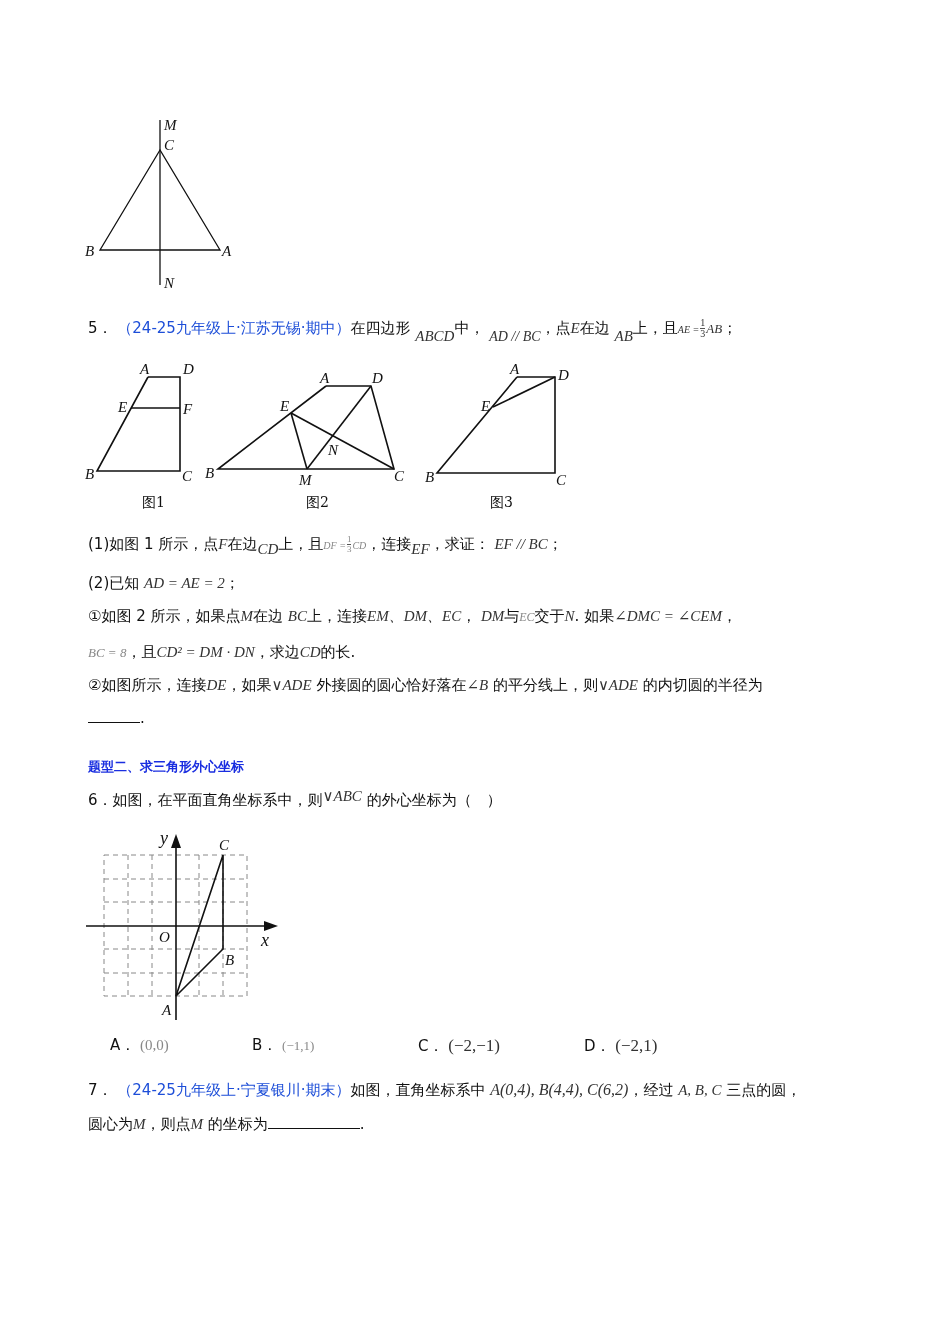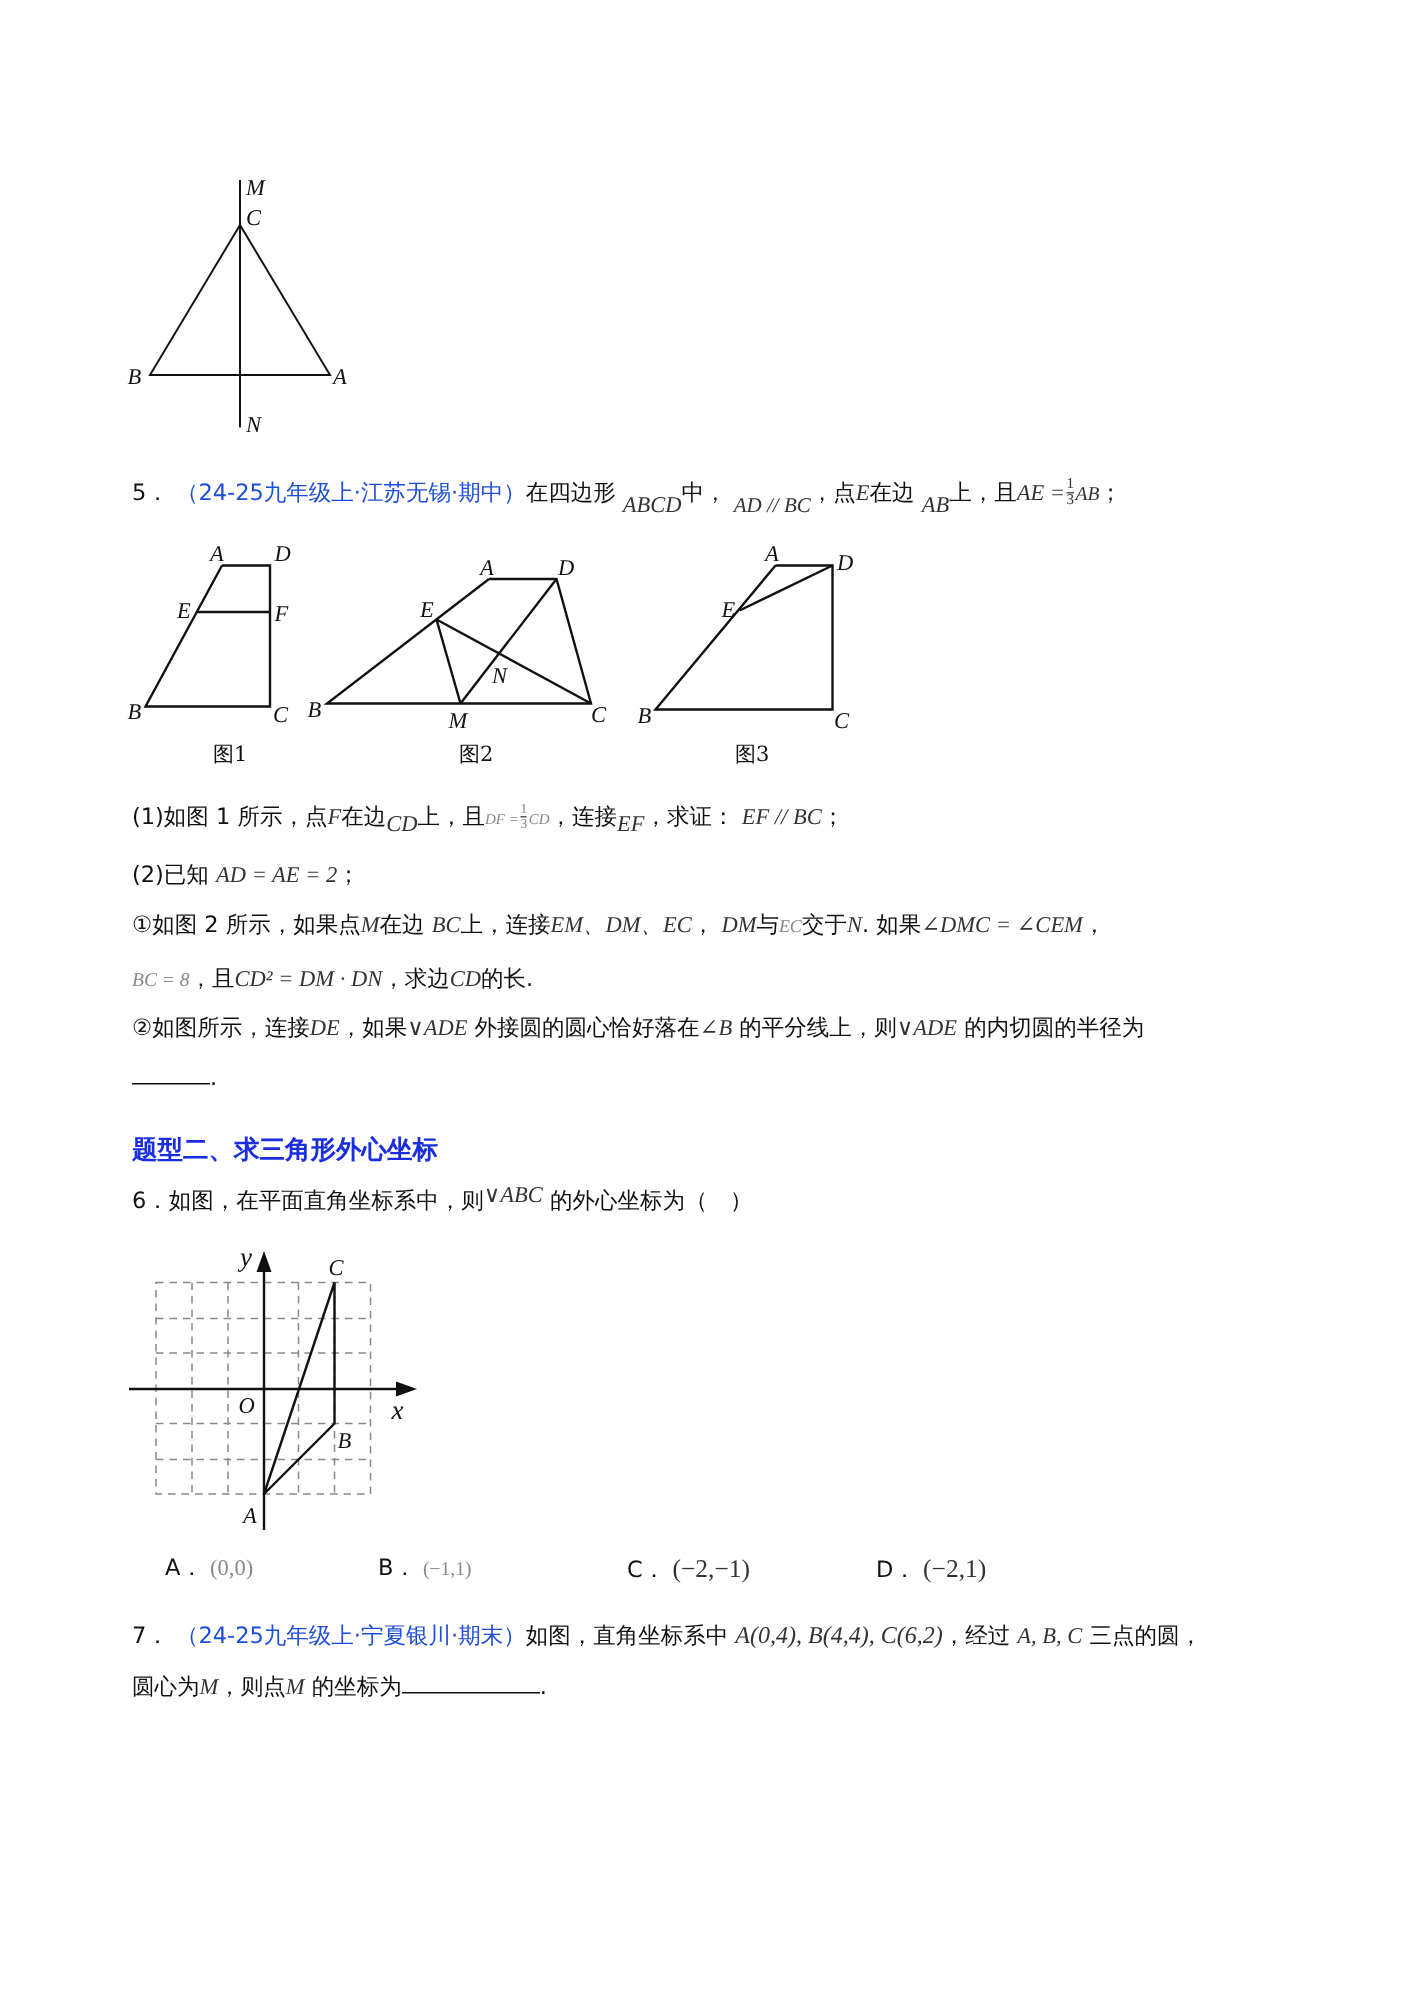--- a/index.html
+++ b/index.html
@@ -7,21 +7,21 @@
       width: 950px; height: 1344px; position: relative; overflow: hidden;
       font-family: "DejaVu Sans", "Liberation Sans", sans-serif;
       color: #111; font-size: 15px;
     }
     .fig { position: absolute; }
     .line { position: absolute; left: 88px; white-space: nowrap; line-height: 20px; font-size: 15px; }
     .src { color: #1d4ed8; }
     .math { font-family: "Liberation Serif", "DejaVu Serif", serif; font-style: italic; color: #333; margin-top: 41px; }
     .mathr { font-family: "Liberation Serif", "DejaVu Serif", serif; color: #333; }
     .grey { color: #888; }
-    .heading { color: #1a2ee0; font-weight: bold; font-size: 17px; }
+    .heading { color: #1a2ee0; font-weight: bold; font-size: 13px; }
     .blank { display: inline-block; border-bottom: 1px solid #111; vertical-align: baseline; }
     .opt { position: absolute; top: 1036px; font-size: 15px; white-space: nowrap; }
     svg text { font-family: "Liberation Serif", "DejaVu Serif", serif; font-style: italic; font-size: 15px; fill: #111; }
     svg text.cap { font-style: normal; font-family: "DejaVu Serif", serif; font-size: 14px; }
     .frac { display: inline-block; vertical-align: middle; text-align: center; font-size: 10px; line-height: 10px; margin: 0 1px; }
     .frac .num { display: block; }
     .frac .den { display: block; border-top: 1px solid #555; }
   </style>
 </head>
 <body>
@@ -34,21 +34,21 @@
   <text x="5" y="146">B</text>
   <text x="142" y="146">A</text>
   <text x="84" y="178">N</text>
 </svg>
 
 <div class="line" style="top:318px;">
   <span>5．</span>
   <span class="src">（24-25九年级上·江苏无锡·期中）</span><span>在四边形</span>
   <span class="math" style="position:relative; top:8px;">ABCD</span><span>中，</span>
   <span class="math" style="position:relative; top:8px; font-size:14px;">AD // BC</span><span>，点</span><span class="math">E</span><span>在边</span>
-  <span class="math" style="position:relative; top:8px;">AB</span><span>上，且</span><span class="math" style="font-size:15px;">AE =</span><span class="frac mathr"><span class="num">1</span><span class="den">3</span></span><span class="math" style="font-size:13px;">AB</span><span>；</span>
+  <span class="math" style="position:relative; top:8px;">AB</span><span>上，且</span><span class="math" style="font-size:10px;">AE =</span><span class="frac mathr"><span class="num">1</span><span class="den">3</span></span><span class="math" style="font-size:13px;">AB</span><span>；</span>
 </div>
 
 <svg class="fig" style="left:80px; top:355px;" width="580" height="165" viewBox="0 0 580 165">
 
   <g>
     <polyline points="68,22 100,22 100,116 17,116 68,22" fill="none" stroke="#111" stroke-width="1.6"></polyline>
     <line x1="51" y1="53" x2="100" y2="53" stroke="#111" stroke-width="1.6"></line>
     <text x="60" y="19">A</text>
     <text x="103" y="19">D</text>
     <text x="38" y="57">E</text>

